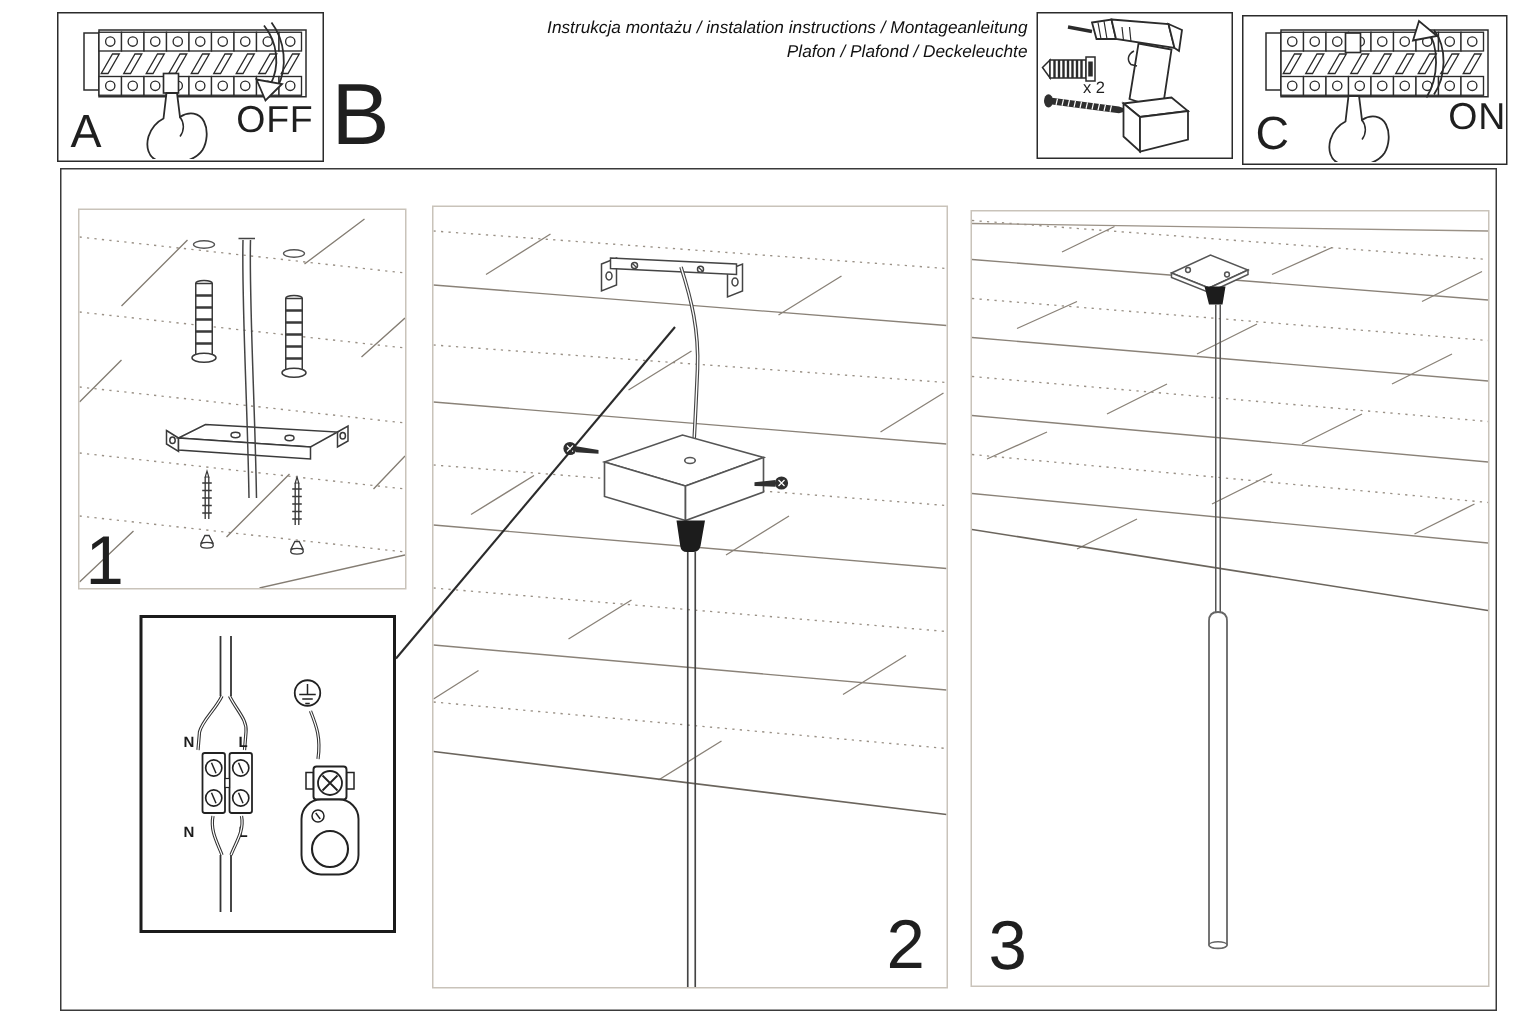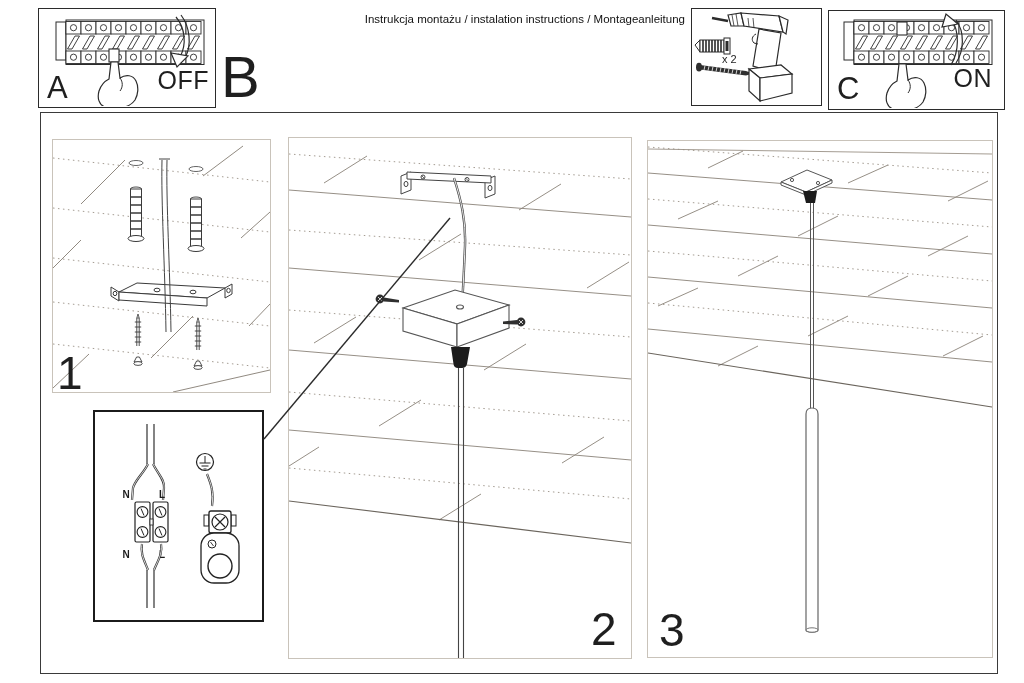--- a/index.html
+++ b/index.html
@@ -11,21 +11,21 @@
   .tbox{position:absolute;border:1.5px solid #2b2b2b;background:#fff;box-sizing:border-box;}
   .panel{position:absolute;border:1px solid #c9c3ba;background:#fff;box-sizing:border-box;}
   .frame{position:absolute;left:40px;top:112px;width:958px;height:562px;
          border:1.7px solid #3a3a3a;box-sizing:border-box;background:#fff;}
   .wirebox{position:absolute;border:2px solid #1b1b1b;background:#fff;box-sizing:border-box;}
   .letter{position:absolute;font-size:31px;color:#1f1f1f;line-height:1;}
   .letter-b{position:absolute;font-size:58px;line-height:1;color:#1f1f1f;}
   .action{position:absolute;font-size:25px;line-height:1;color:#1f1f1f;letter-spacing:0.5px;text-align:right;}
   .num{position:absolute;font-size:46px;line-height:1;color:#1f1f1f;}
   .hdr{position:absolute;left:300px;top:11px;width:385px;text-align:right;
-       font-size:11.5px;line-height:16px;color:#111;}
+       font-size:11.5px;line-height:16px;color:#111;font-style:italic;}
   .qty{position:absolute;font-size:11px;color:#1f1f1f;}
   svg{display:block;}
   .wlbl{font-family:"Liberation Sans",sans-serif;font-size:10px;font-weight:bold;fill:#1b1b1b;}
   .noptr{pointer-events:none;}
 </style>
 </head>
 <body>
 
 <div class="tbox" style="left:38px;top:8px;width:178px;height:100px;">
   <svg width="176" height="97" viewBox="0 0 176 97">
@@ -63,20 +63,21 @@
     </g>
   </svg>
   <div class="letter" style="left:8px;top:63px;">A</div>
   <div class="action" style="right:6px;top:59px;">OFF</div>
 </div>
 
 <div class="letter-b" style="left:221px;top:48px;">B</div>
 
 <div class="hdr">
   <div>Instrukcja montażu / instalation instructions / Montageanleitung</div>
+  <div>Plafon / Plafond / Deckeleuchte</div>
 </div>
 
 <div class="tbox" style="left:691px;top:8px;width:131px;height:98px;border-width:1.4px;">
   <svg width="128" height="95" viewBox="0 0 128 95">
     <g stroke="#2b2b2b" fill="#fff">
       <polygon points="3,36 8,31 8,43" stroke-width="1"></polygon>
       <rect x="8" y="31" width="24" height="12" stroke-width="1"></rect>
       <path d="M11,31 V43 M14,31 V43 M17,31 V43 M20,31 V43 M23,31 V43 M26,31 V43 M29,31 V43" stroke-width="1.6" fill="none"></path>
       <rect x="32" y="29" width="6" height="16" stroke-width="1"></rect>
       <rect x="33.5" y="32" width="3" height="10" fill="#2b2b2b" stroke="none"></rect>
@@ -132,21 +133,21 @@
       <path d="M68,70 L70,53 L77,53 L79,69 C85,65 92,66 95,72 C98,78 97,86 94,91 C90,97 81,100 73,99 L64,98 C58,96 56,89 58,82 C60,76 64,72 68,70 Z" fill="#fff" stroke="#2b2b2b" stroke-width="1.2"></path>
       <path d="M79,69 C82,73 82,78 79,82" fill="none" stroke="#2b2b2b" stroke-width="1"></path>
     </g>
     <g>
       <path d="M127,52 C135,40 136,21 127,9" fill="none" stroke="#2b2b2b" stroke-width="1.2"></path>
       <path d="M122,54 C130,41 131,20 122,8" fill="none" stroke="#2b2b2b" stroke-width="1.2"></path>
       <polygon points="113,16 117,3 129,13" fill="#fff" stroke="#2b2b2b" stroke-width="1.2"></polygon>
     </g>
   </svg>
   <div class="letter" style="left:8px;top:62px;">C</div>
-  <div class="action" style="right:12px;top:55px;margin-left:36px;">ON</div>
+  <div class="action" style="right:0;top:55px;margin-left:36px;">ON</div>
 </div>
 
 <div class="frame"></div>
 
 <div class="panel" style="left:52px;top:139px;width:219px;height:254px;">
   <svg width="217" height="252" viewBox="0 0 217 252">
     <g fill="none">
       <path d="M0,18 L217,42 M0,68 L217,92 M0,118 L217,142 M0,162 L217,186 M0,204 L217,228" stroke="#9a9186" stroke-width="0.9" stroke-dasharray="1.5,3.5"></path>
       <path d="M28,64 L72,20 M150,36 L190,6 M188,98 L217,72 M0,128 L28,100 M98,218 L140,176 M0,248 L36,214 M120,252 L217,230 M196,186 L217,164" stroke="#847d73" stroke-width="0.9"></path>
     </g>

